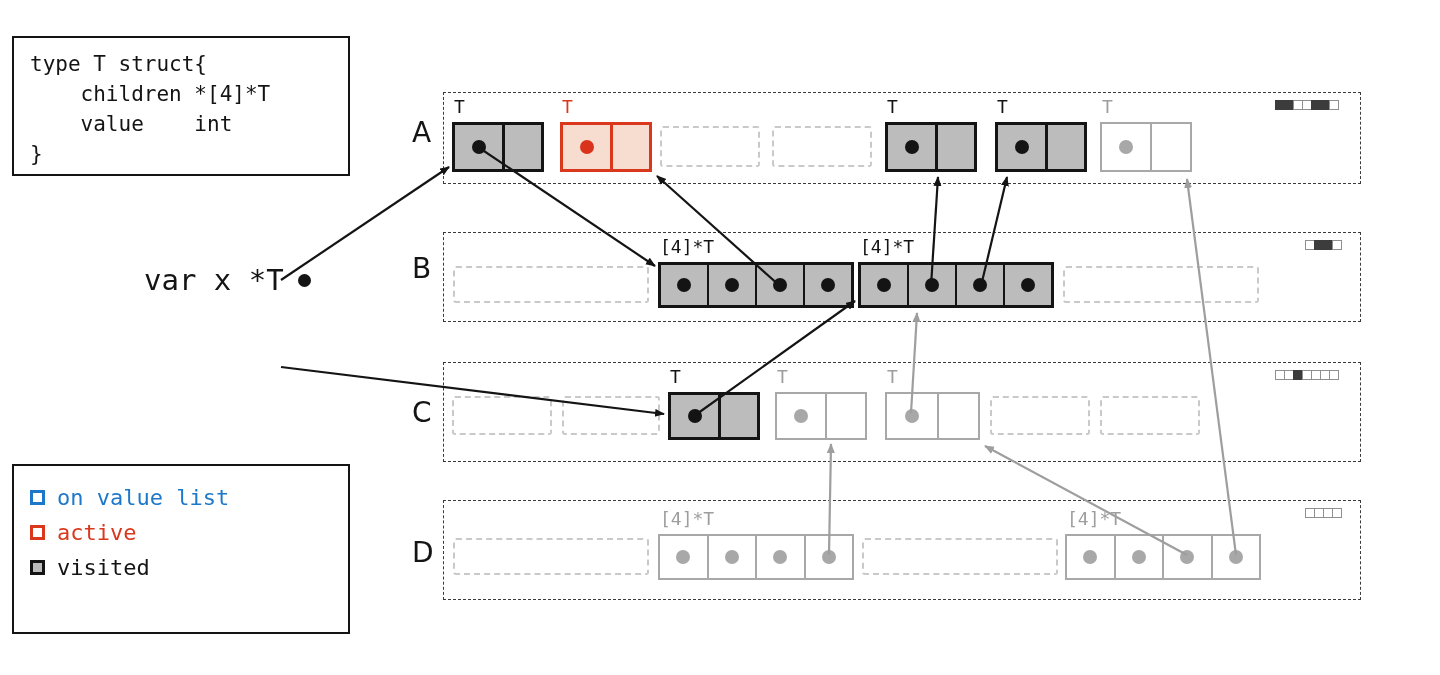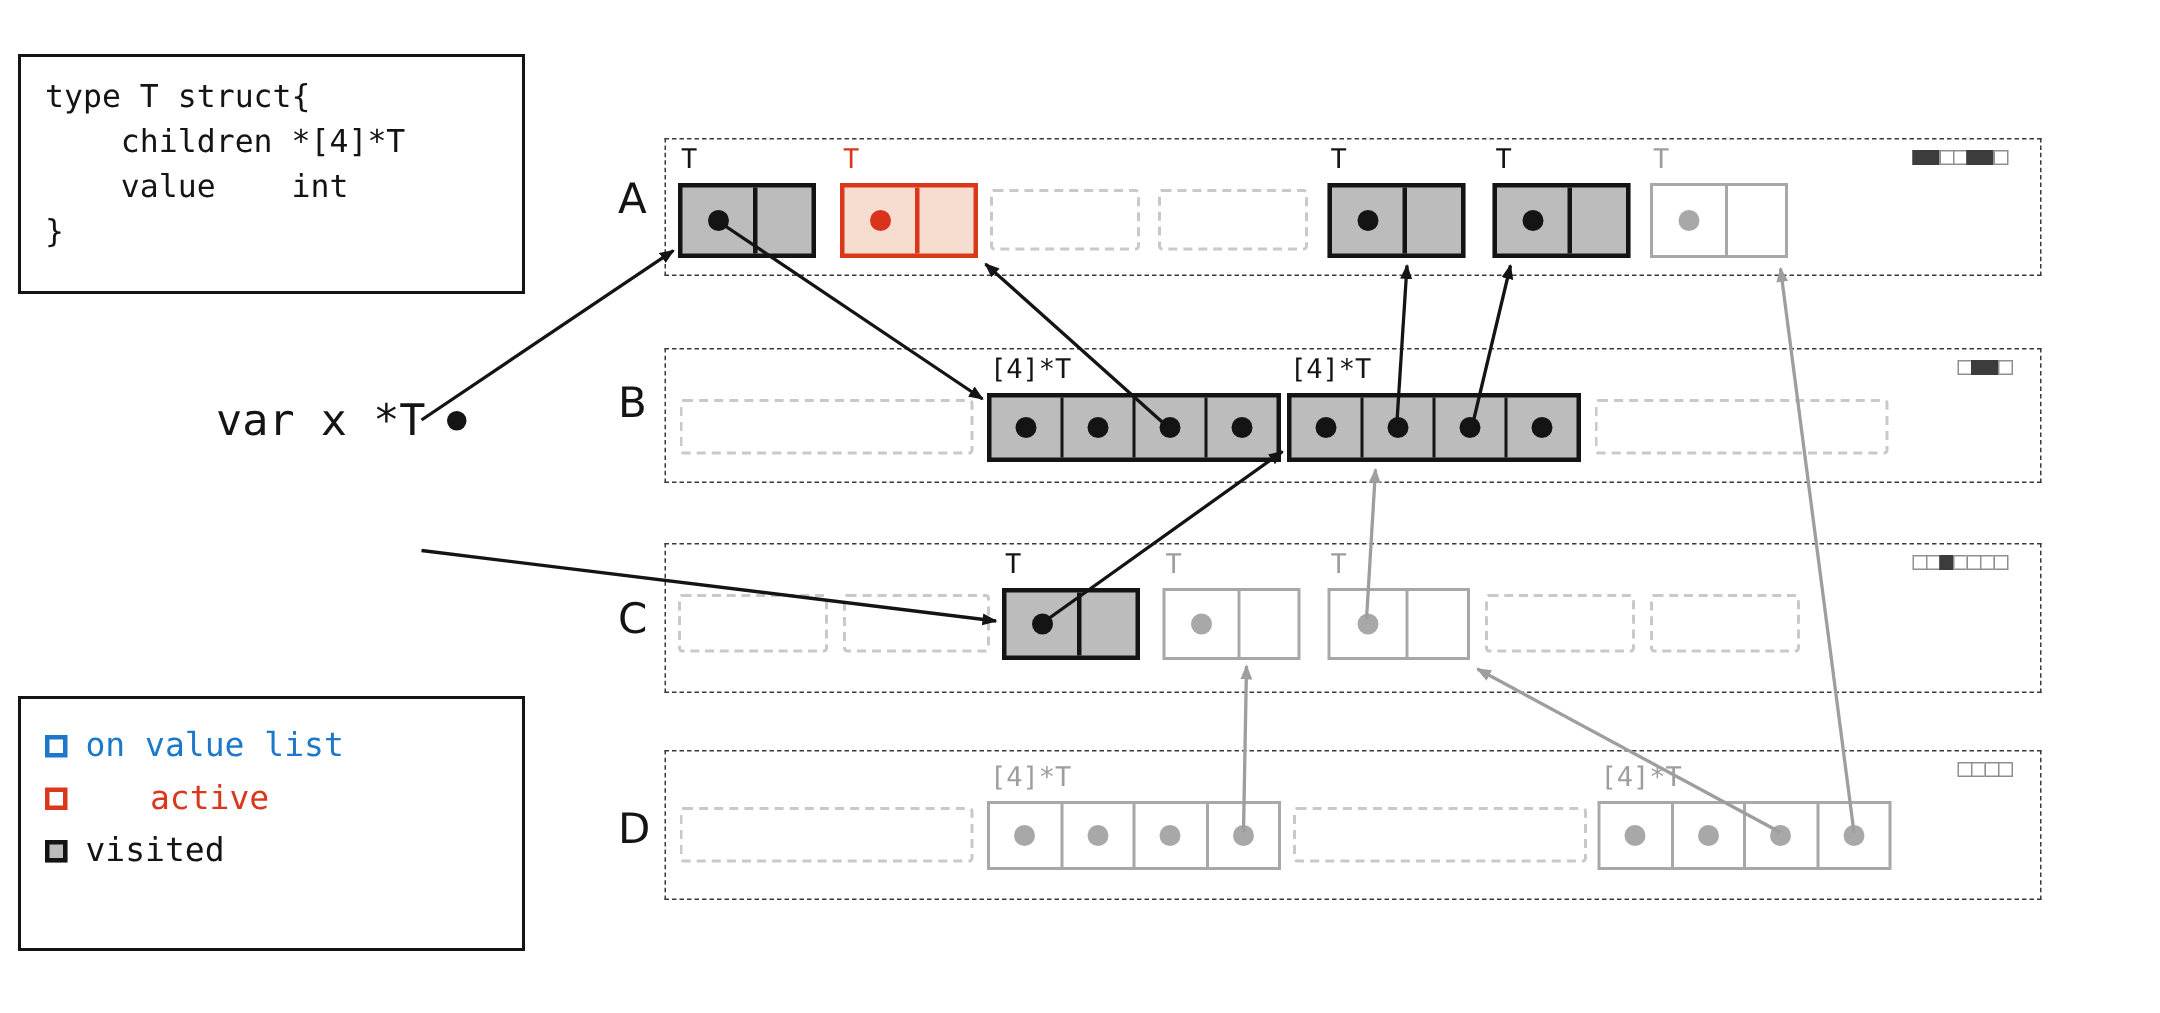--- a/index.html
+++ b/index.html
@@ -1,20 +1,20 @@
 <!DOCTYPE html>
 <html><head>
 <meta charset="utf-8">
 <style>
   html,body{margin:0;padding:0}
   body{width:1440px;height:675px;background:#ffffff;position:relative;overflow:hidden;
        font-family:"DejaVu Sans Mono",monospace;color:#141414}
   #stage{position:absolute;inset:0}
 
-  .code-box{position:absolute;left:12px;top:36px;width:338px;height:160px;
+  .code-box{position:absolute;left:12px;top:36px;width:338px;height:140px;
             border:2.5px solid #141414;box-sizing:border-box;background:#fff}
   .code-box pre{margin:0;padding:11px 16px;font-family:"DejaVu Sans Mono",monospace;
                 font-size:21px;line-height:30px;color:#141414}
 
   .var-root{position:absolute;left:144px;height:32px;display:flex;align-items:center}
   .var-text{font-size:29px}
   .var-dot{width:13px;height:13px;border-radius:50%;background:#141414;margin-left:14px}
 
   .legend-box{position:absolute;left:12px;top:464px;width:338px;height:170px;
               border:2.5px solid #141414;box-sizing:border-box;background:#fff;
@@ -78,21 +78,21 @@
   </div>
 
   <div class="legend-box">
     <div id="legend-items">
         <div class="legend-item">
           <span class="legend-swatch" style="border-color: rgb(29, 120, 201); background: rgb(255, 255, 255);"></span>
           <span class="legend-text" style="color: rgb(29, 120, 201);">on value list</span>
         </div>
         <div class="legend-item">
           <span class="legend-swatch" style="border-color: rgb(217, 56, 28); background: rgb(255, 255, 255);"></span>
-          <span class="legend-text" style="color: rgb(217, 56, 28); margin-left: 43px;">active</span>
+          <span class="legend-text" style="color: rgb(217, 56, 28);">active</span>
         </div>
         <div class="legend-item">
           <span class="legend-swatch" style="border-color: rgb(20, 20, 20); background: rgb(188, 188, 188);"></span>
           <span class="legend-text" style="color: rgb(20, 20, 20);">visited</span>
         </div>
       </div>
   </div>
 
   <div id="diagram">
       <div class="row-box" style="left: 443px; top: 92px; width: 918px; height: 92px;"></div>

